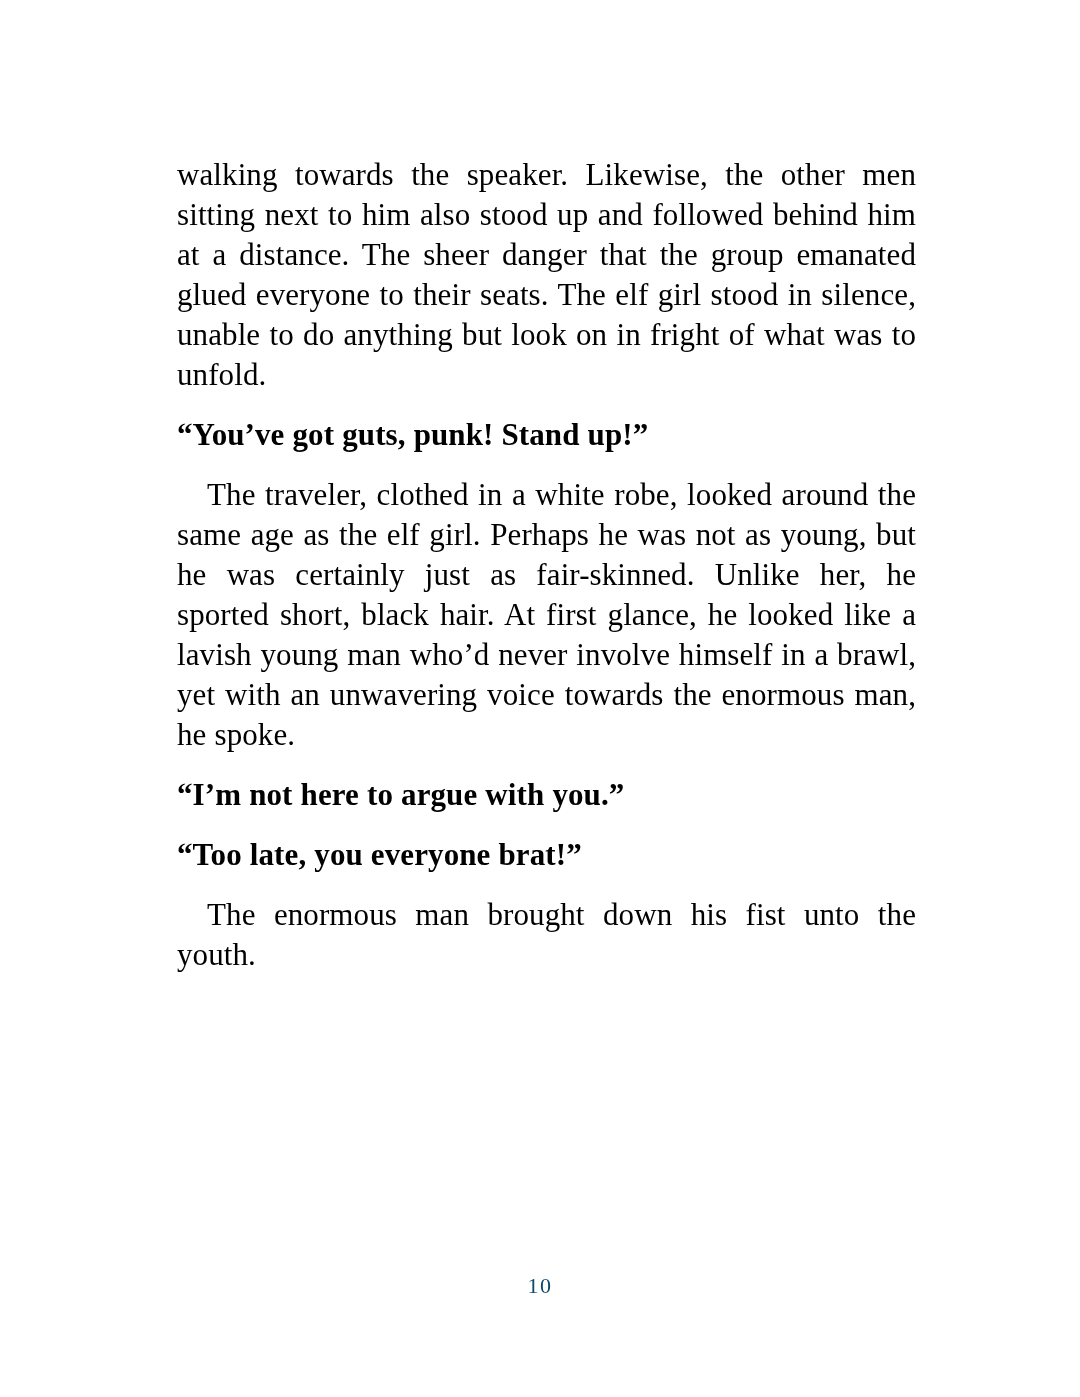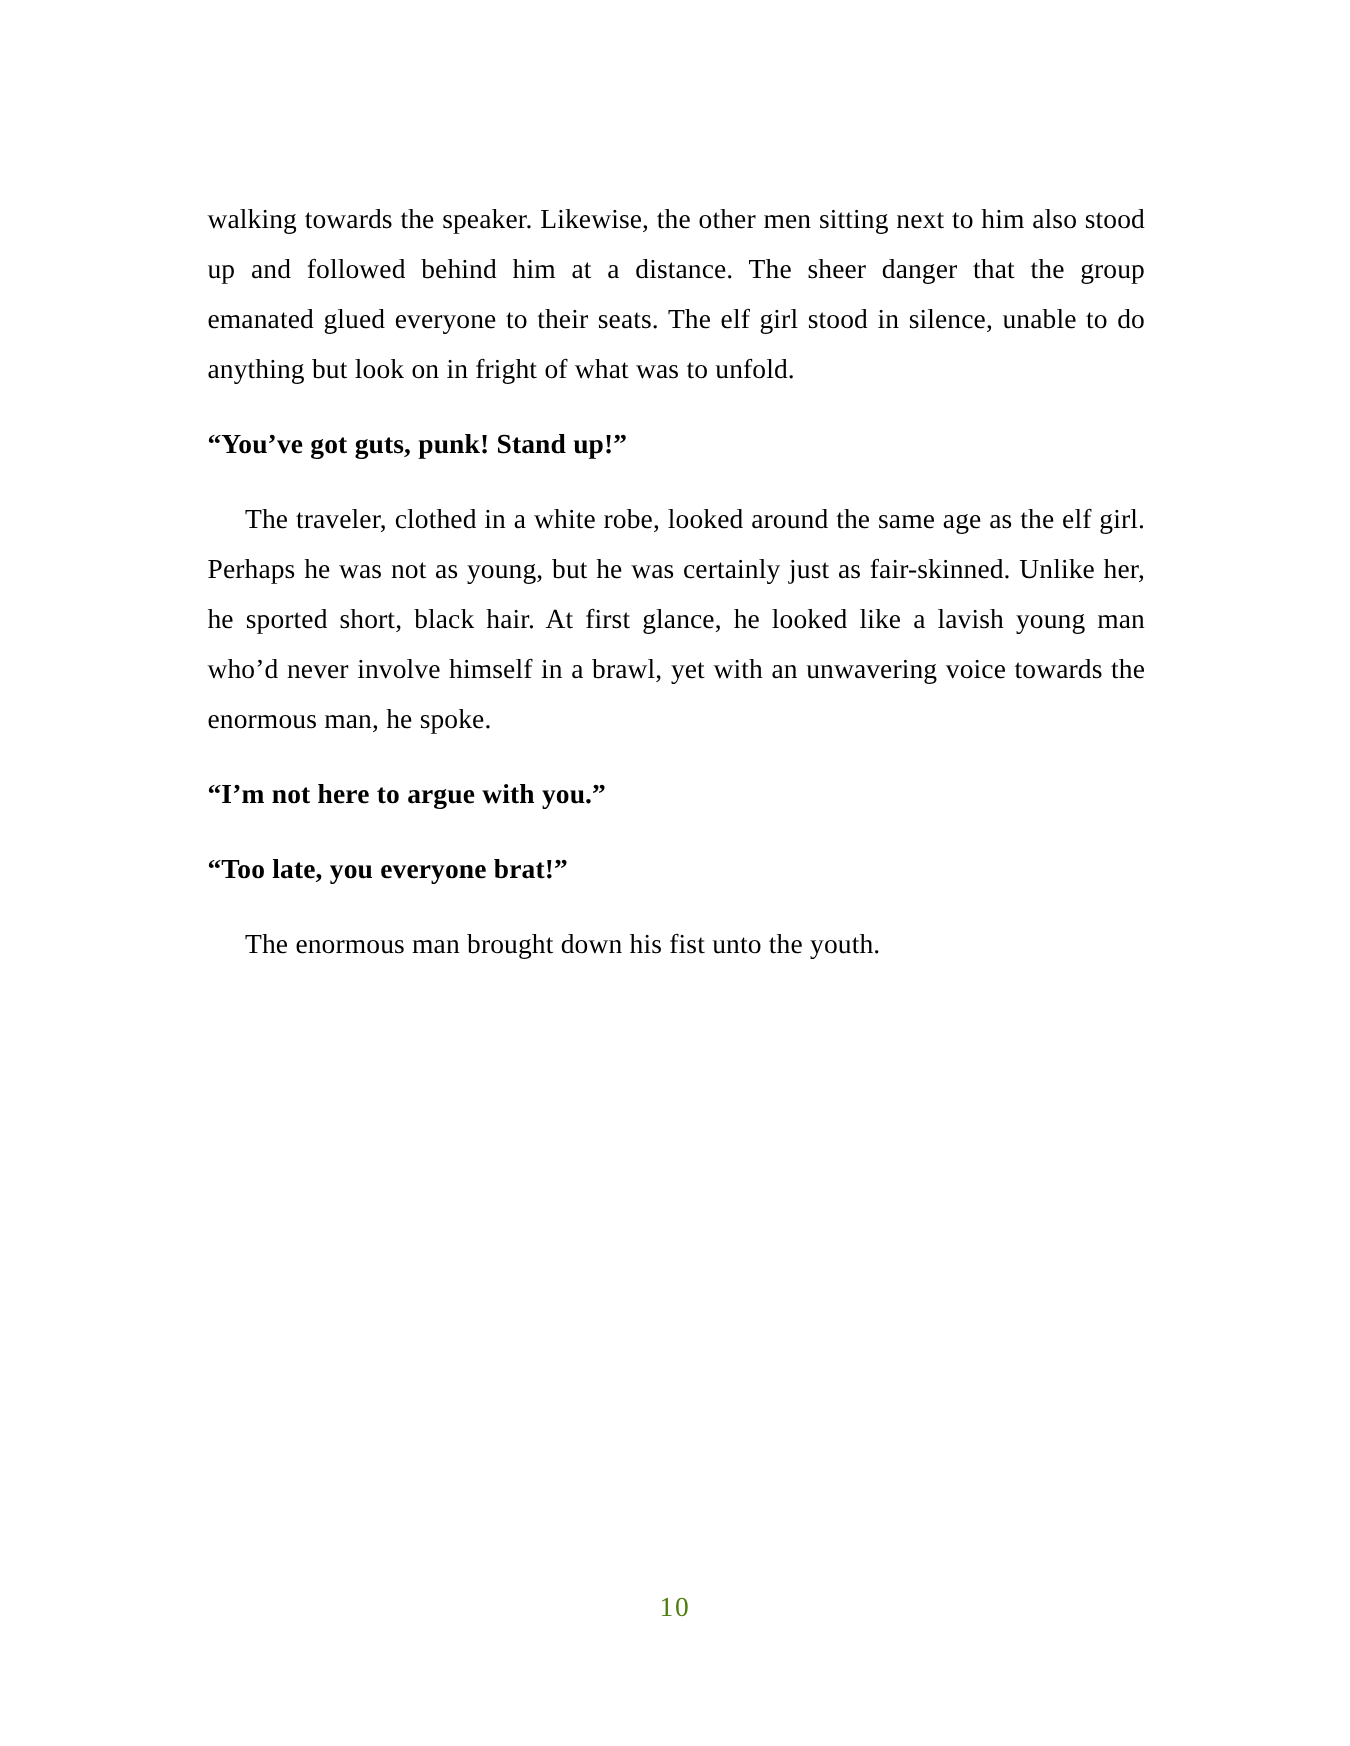--- a/index.html
+++ b/index.html
@@ -24,22 +24,22 @@
   }
 
   .text-block {
     position: absolute;
     left: 166px;
     top: 155px;
     width: 750px;
   }
 
   .para {
-    margin: 0 0 20px 0;
-    font-size: 22px;
+    margin: 0 0 20px 11px;
+    font-size: 31px;
     line-height: 40px;
     text-align: justify;
     text-justify: inter-word;
     letter-spacing: 0.1px;
     word-spacing: 0.2px;
     hyphens: none;
     -webkit-hyphens: none;
   }
 
   .para.narrative {
@@ -55,21 +55,21 @@
 
   .folio {
     position: absolute;
     left: 0;
     right: 0;
     top: 1272px;
     text-align: center;
     font-size: 22px;
     line-height: 28px;
     letter-spacing: 1.5px;
-    color: #4d7c0f;
+    color: #0c4a6e;
     font-variant: small-caps;
   }
 </style>
 </head>
 <body>
 
 <div class="page">
 
   <div class="text-block">
 

